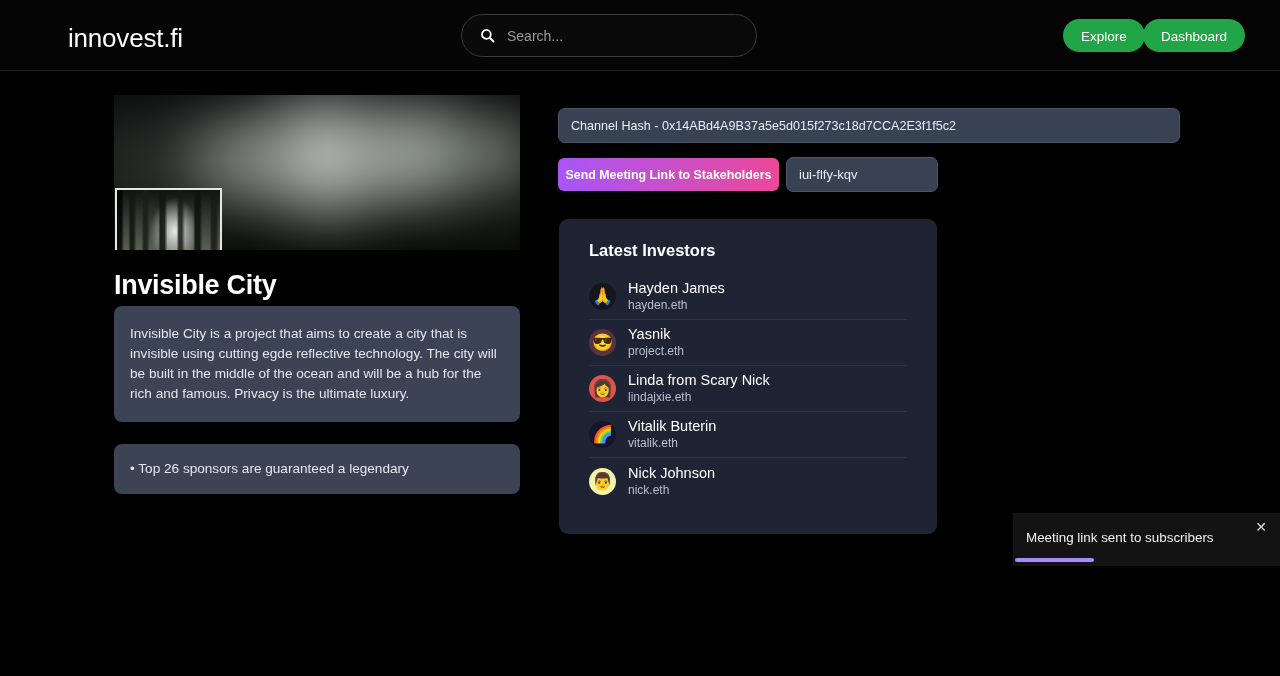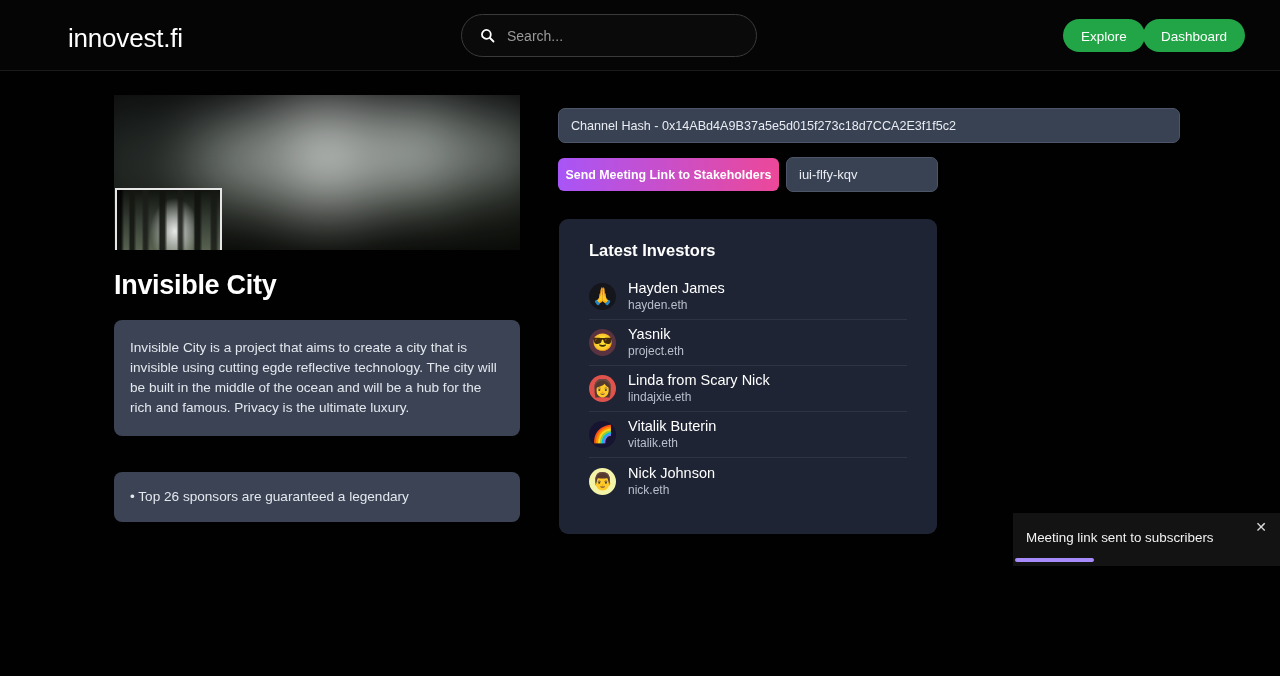--- a/index.html
+++ b/index.html
@@ -118,29 +118,29 @@
 
   #project-title {
     margin-top: 20px;
     font-size: 27px;
     font-weight: bold;
     color: #ffffff;
     letter-spacing: -0.3px;
   }
 
   .info-card {
-    margin-top: 19px;
+    margin-top: 5px;
     background: #3b4354;
     border-radius: 8px;
     padding: 18px 16px;
     color: #e3e7ee;
     font-size: 13.6px;
     line-height: 20px;
   }
-  #sponsors-card { margin-top: 36px; padding: 15px 16px; }
+  #sponsors-card { margin-top: 22px; padding: 15px 16px; }
 
   
   #hash-bar {
     position: absolute;
     left: 558px; top: 108px;
     width: 622px; height: 35px;
     background: #394253;
     border: 1px solid #4d5668;
     border-radius: 7px;
     display: flex;

